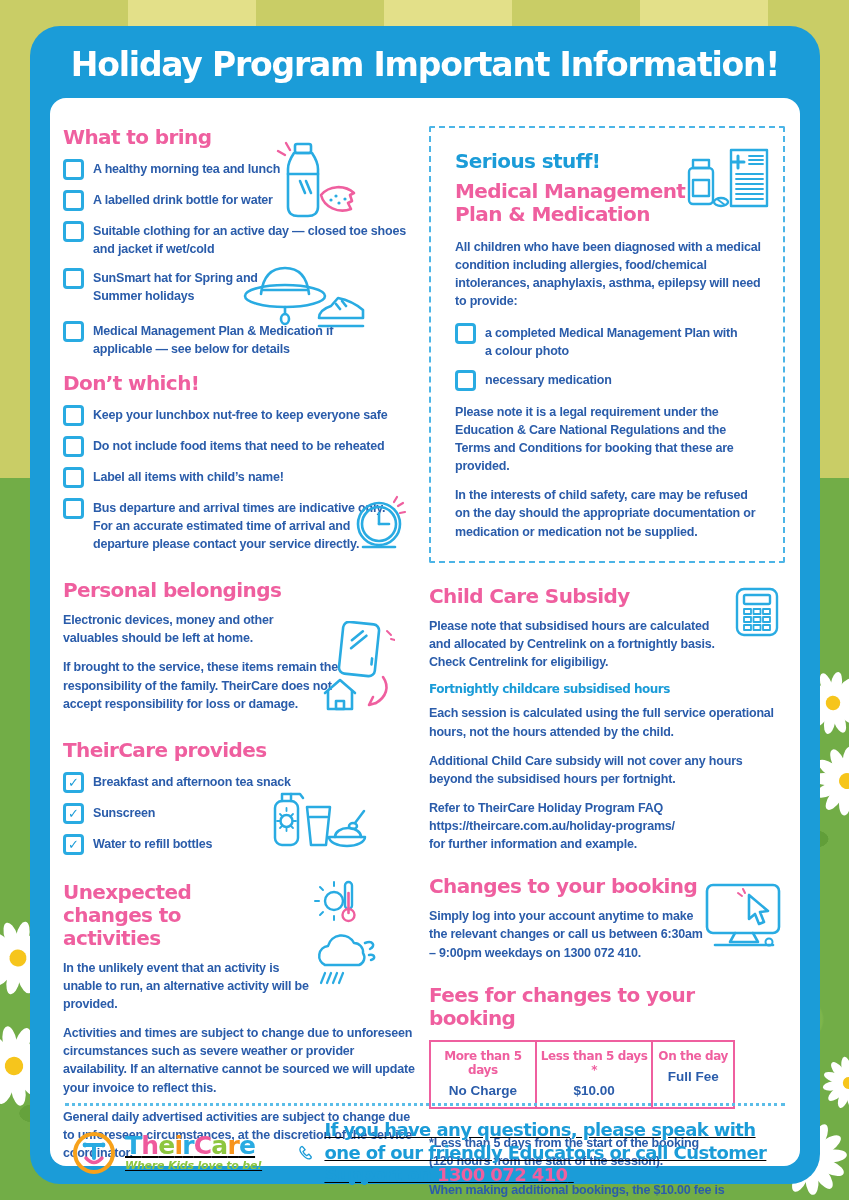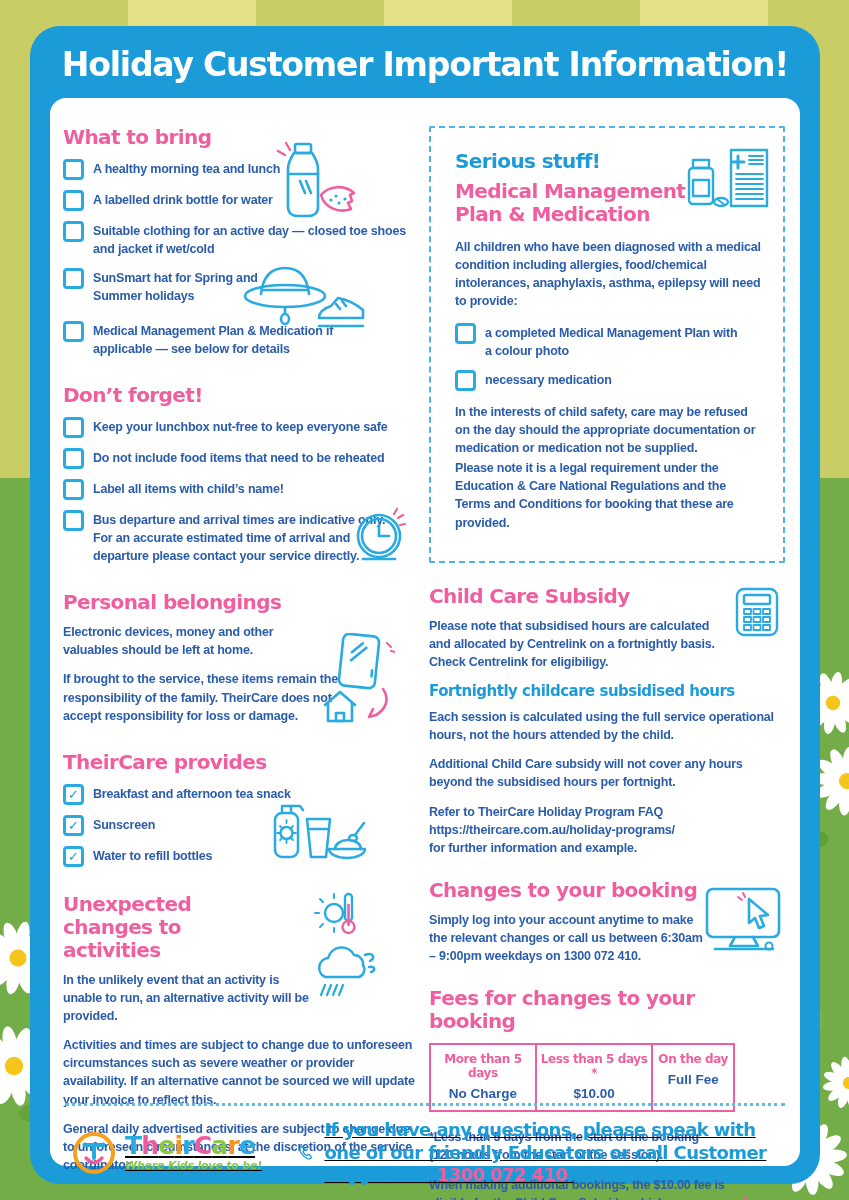--- a/index.html
+++ b/index.html
@@ -44,21 +44,21 @@
   .col-left{width:352px;margin-right:14px;}
   .col-right{width:356px;}
   
   .h-pink,.h-blue{
     font-family:"DejaVu Sans",sans-serif;font-weight:bold;
     font-size:20px;letter-spacing:-0.6px;color:#ef5f9f;margin:0 0 9px 0;line-height:1.15;
   }
   .h-blue{color:#1b9cd8;}
   .h-blue-sub{
     font-family:"DejaVu Sans",sans-serif;font-weight:bold;
-    font-size:15px;letter-spacing:-0.5px;color:#1b9cd8;margin:2px 0 8px 0;line-height:1.2;
+    font-size:12px;letter-spacing:-0.5px;color:#1b9cd8;margin:2px 0 8px 0;line-height:1.2;
   }
   .body-text{
     font-size:12.5px;line-height:1.45;font-weight:bold;color:#2a5caa;
     letter-spacing:-0.2px;margin:0 0 11px 0;
   }
   .sec{position:relative;}
   .check-row{display:flex;gap:9px;margin:0 0 9px 0;}
   .cbox{
     width:15px;height:15px;border:3px solid #29abe2;border-radius:4px;background:#fff;
     flex:none;margin-top:1px;display:flex;align-items:center;justify-content:center;
@@ -68,21 +68,21 @@
   .ic{position:absolute;}
   
   .dashed-box{
     position:relative;border:2px dashed #4cb4e6;border-radius:2px;
     padding:22px 20px 18px 24px;margin-bottom:22px;
   }
   .dashed-box .h-blue{margin-bottom:7px;}
   .mm-heading{max-width:235px;}
   
   .fee-table{
-    display:flex;border:2px solid #ef5f9f;width:302px;margin:2px 0 16px 0;justify-content:space-between;
+    display:flex;border:2px solid #ef5f9f;width:302px;margin:2px 0 25px 0;justify-content:space-between;
   }
   .fee-col{text-align:center;padding:7px 3px 9px 3px;}
   .fee-col + .fee-col{border-left:2px solid #ef5f9f;}
   .fee-c1{width:101px;}.fee-c2{width:112px;}.fee-c3{width:76px;}
   .fee-header{
     display:block;font-family:"DejaVu Sans",sans-serif;font-weight:bold;
     font-size:12px;letter-spacing:-0.4px;color:#ef5f9f;margin-bottom:6px;
   }
   .fee-value{display:block;font-size:13.5px;font-weight:bold;color:#2a5caa;}
   
@@ -153,29 +153,29 @@
     <use href="#daisy-shape" transform="rotate(65)"></use>
   </svg>
 <svg class="daisy" style="left:764px;top:1112px" width="92" height="92" viewBox="-46 -46 92 92">
     <use href="#daisy-shape" transform="rotate(25)"></use>
   </svg>
 <svg class="daisy" style="left:816px;top:1050px" width="66" height="66" viewBox="-46 -46 92 92">
     <use href="#daisy-shape" transform="rotate(50)"></use>
   </svg>
 
 <div class="card">
-  <div class="card-title">Holiday Customer Important Information!</div>
+  <div class="card-title">Holiday Program Important Information!</div>
 
   <div class="panel">
     <div class="panel-inner">
       <div class="columns">
 
         <div class="col-left">
 
-          <div class="sec" style="margin-bottom:26px">
+          <div class="sec" style="margin-bottom:14px">
             <h2 class="h-pink">What to bring</h2>
 
             <svg class="ic" style="right:58px;top:14px" width="100" height="90" viewBox="0 0 100 90" fill="none" stroke-linecap="round" stroke-linejoin="round">
               <g stroke="#ef5f9f" stroke-width="2.4">
                   <path d="M29 3 l4 7"></path>
                   <path d="M21 11 l7 4"></path>
                 </g>
               <g stroke="#29abe2" stroke-width="2.6">
                 <rect x="38" y="4" width="16" height="9" rx="2"></rect>
                 <path d="M37 13 c-4 6 -6 10 -6 16 v38 c0 6 4 9 10 9 h10 c6 0 10 -3 10 -9 v-38 c0-6 -2-10 -6-16 z"></path>
@@ -222,21 +222,21 @@
               <span class="cbox"></span>
               <span class="body-text w-185">SunSmart hat for Spring and Summer holidays</span>
             </div>
             <div class="check-row">
               <span class="cbox"></span>
               <span class="body-text w-290">Medical Management Plan &amp; Medication if applicable — see below for details</span>
             </div>
           </div>
 
           <div class="sec" style="margin-bottom:26px">
-            <h2 class="h-pink">Don’t forget!</h2>
+            <h2 class="h-pink">Don’t which!</h2>
 
             <svg class="ic" style="right:6px;bottom:2px" width="56" height="58" viewBox="0 0 56 58" fill="none" stroke="#29abe2" stroke-width="2.6" stroke-linecap="round" stroke-linejoin="round">
               <circle cx="26" cy="31" r="21"></circle>
               <circle cx="26" cy="31" r="17"></circle>
               <path d="M26 31 V20"></path>
                 <path d="M26 31 H36"></path>
               <path d="M10 54 h32"></path>
               <g stroke="#ef5f9f" stroke-width="2.2">
                   <path d="M44 4 l-3 5"></path>
                   <path d="M50 10 l-5 3"></path>
@@ -395,22 +395,22 @@
             <h2 class="h-pink mm-heading" style="margin-bottom:12px">Medical Management Plan &amp; Medication</h2>
             <p class="body-text w-310">All children who have been diagnosed with a medical condition including allergies, food/chemical intolerances, anaphylaxis, asthma, epilepsy will need to provide:</p>
             <div class="check-row">
               <span class="cbox"></span>
               <span class="body-text w-260">a completed Medical Management Plan with a colour photo</span>
             </div>
             <div class="check-row" style="margin-bottom:12px">
               <span class="cbox"></span>
               <span class="body-text">necessary medication</span>
             </div>
+            <p class="body-text w-310">Please note it is a legal requirement under the Education &amp; Care National Regulations and the Terms and Conditions for booking that these are provided.</p>
             <p class="body-text w-310" style="margin-bottom:2px">In the interests of child safety, care may be refused on the day should the appropriate documentation or medication or medication not be supplied.</p>
-            <p class="body-text w-310">Please note it is a legal requirement under the Education &amp; Care National Regulations and the Terms and Conditions for booking that these are provided.</p>
           </div>
 
           <div class="sec" style="margin-bottom:4px">
             <h2 class="h-pink">Child Care Subsidy</h2>
 
             <svg class="ic" style="right:6px;top:2px" width="44" height="50" viewBox="0 0 44 50" fill="none" stroke="#29abe2" stroke-width="2.4" stroke-linecap="round" stroke-linejoin="round">
               <rect x="2" y="2" width="40" height="46" rx="7"></rect>
               <rect x="9" y="8" width="26" height="9" rx="1.5"></rect>
               <g stroke-width="1.8">
                 <rect x="9" y="22" width="7" height="5"></rect>

